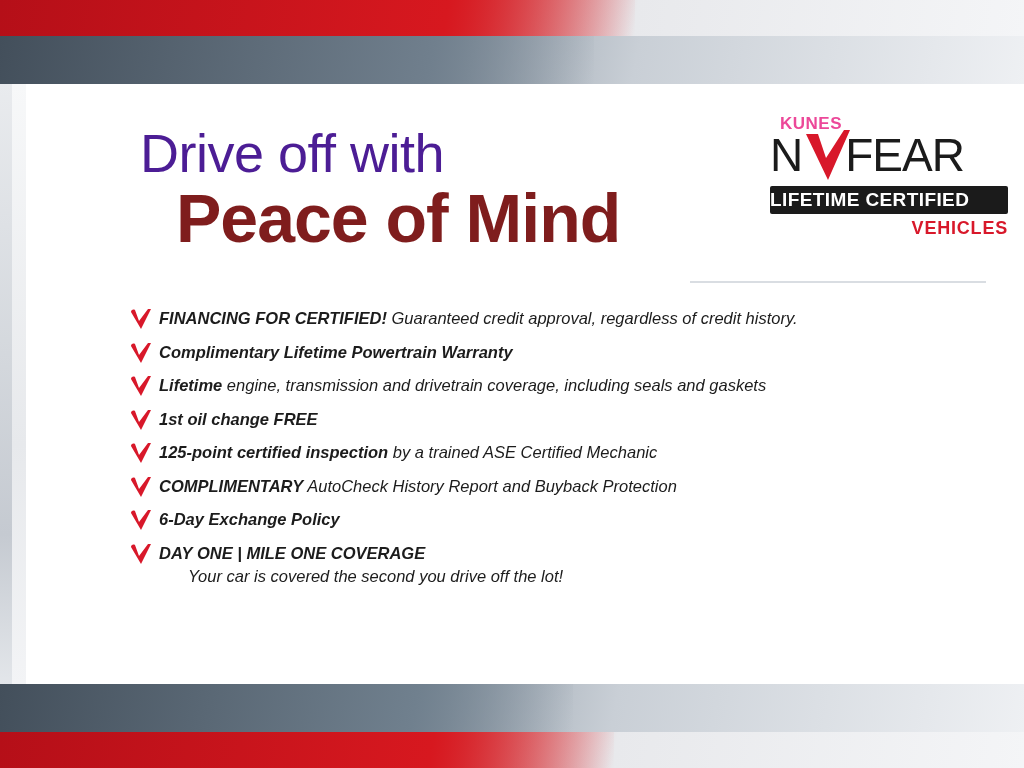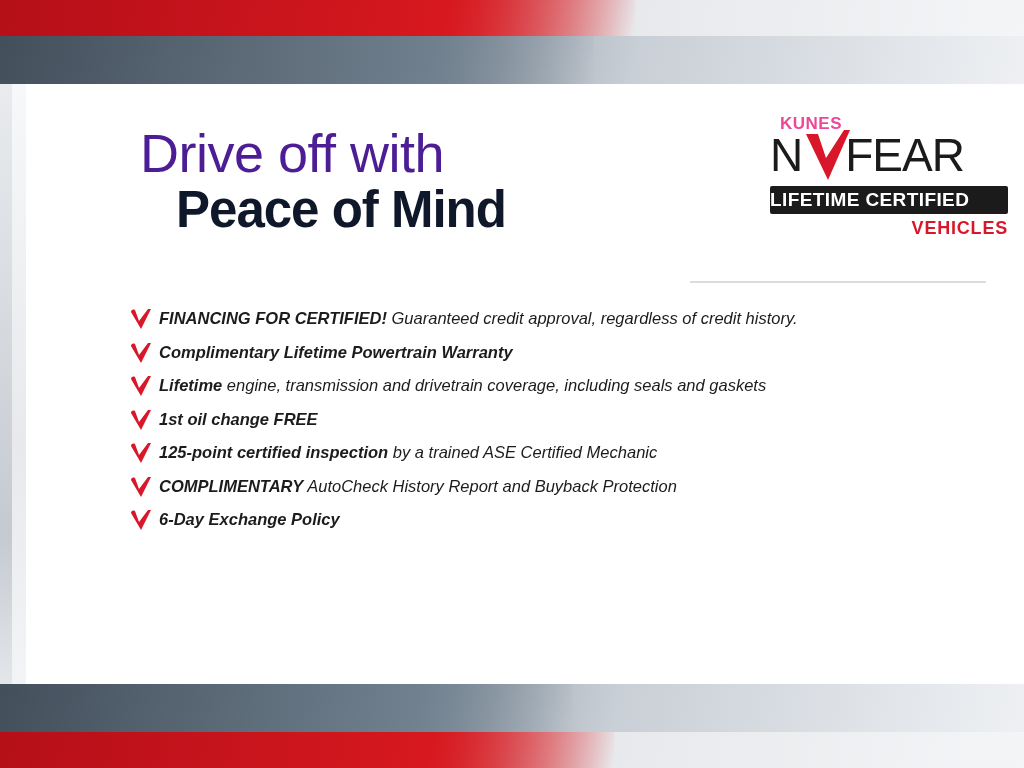--- a/index.html
+++ b/index.html
@@ -66,23 +66,23 @@
     position: absolute; left: 140px; top: 126px; width: 600px;
   }
   .headline .line1 {
     font-size: 54px;
     font-weight: 400;
     color: #4c1d95;
     letter-spacing: -0.5px;
     line-height: 1.02;
   }
   .headline .line2 {
-    font-size: 51px;
+    font-size: 68px;
     font-weight: 700;
-    color: #0f172a;
+    color: #7f1d1d;
     letter-spacing: -1px;
     line-height: 1.05;
     margin-top: 2px;
     margin-left: 36px;
   }
 
   
   .head-rule {
     position: absolute; left: 690px; top: 281px; width: 296px; height: 2px;
     background: #d9dde2;
@@ -244,19 +244,30 @@
     <div class="bullet">
       <span class="check">
         <svg width="22" height="20" viewBox="0 0 22 20">
             <path d="M1 3 C1 1 3 0 5 1 L9 12 L18 0 L21 0 L11 20 Z" fill="#d8182a"></path>
           </svg>
       </span>
       <span class="btext"><b>6-Day Exchange Policy</b><span></span></span>
     </div>
 
 
+    <div class="bullet">
+      <span class="check">
+        <svg width="22" height="20" viewBox="0 0 22 20">
+            <path d="M1 3 C1 1 3 0 5 1 L9 12 L18 0 L21 0 L11 20 Z" fill="#d8182a"></path>
+          </svg>
+      </span>
+      <span>
+        <span class="btext"><b>DAY ONE  |  MILE ONE COVERAGE</b></span>
+        <div class="sub">Your car is covered the second you drive off the lot!</div>
+      </span>
+    </div>
 
   </div>
 
   <div class="bot-gray"></div>
   <div class="bot-red"></div>
 
 </div>
 
 </body></html>

